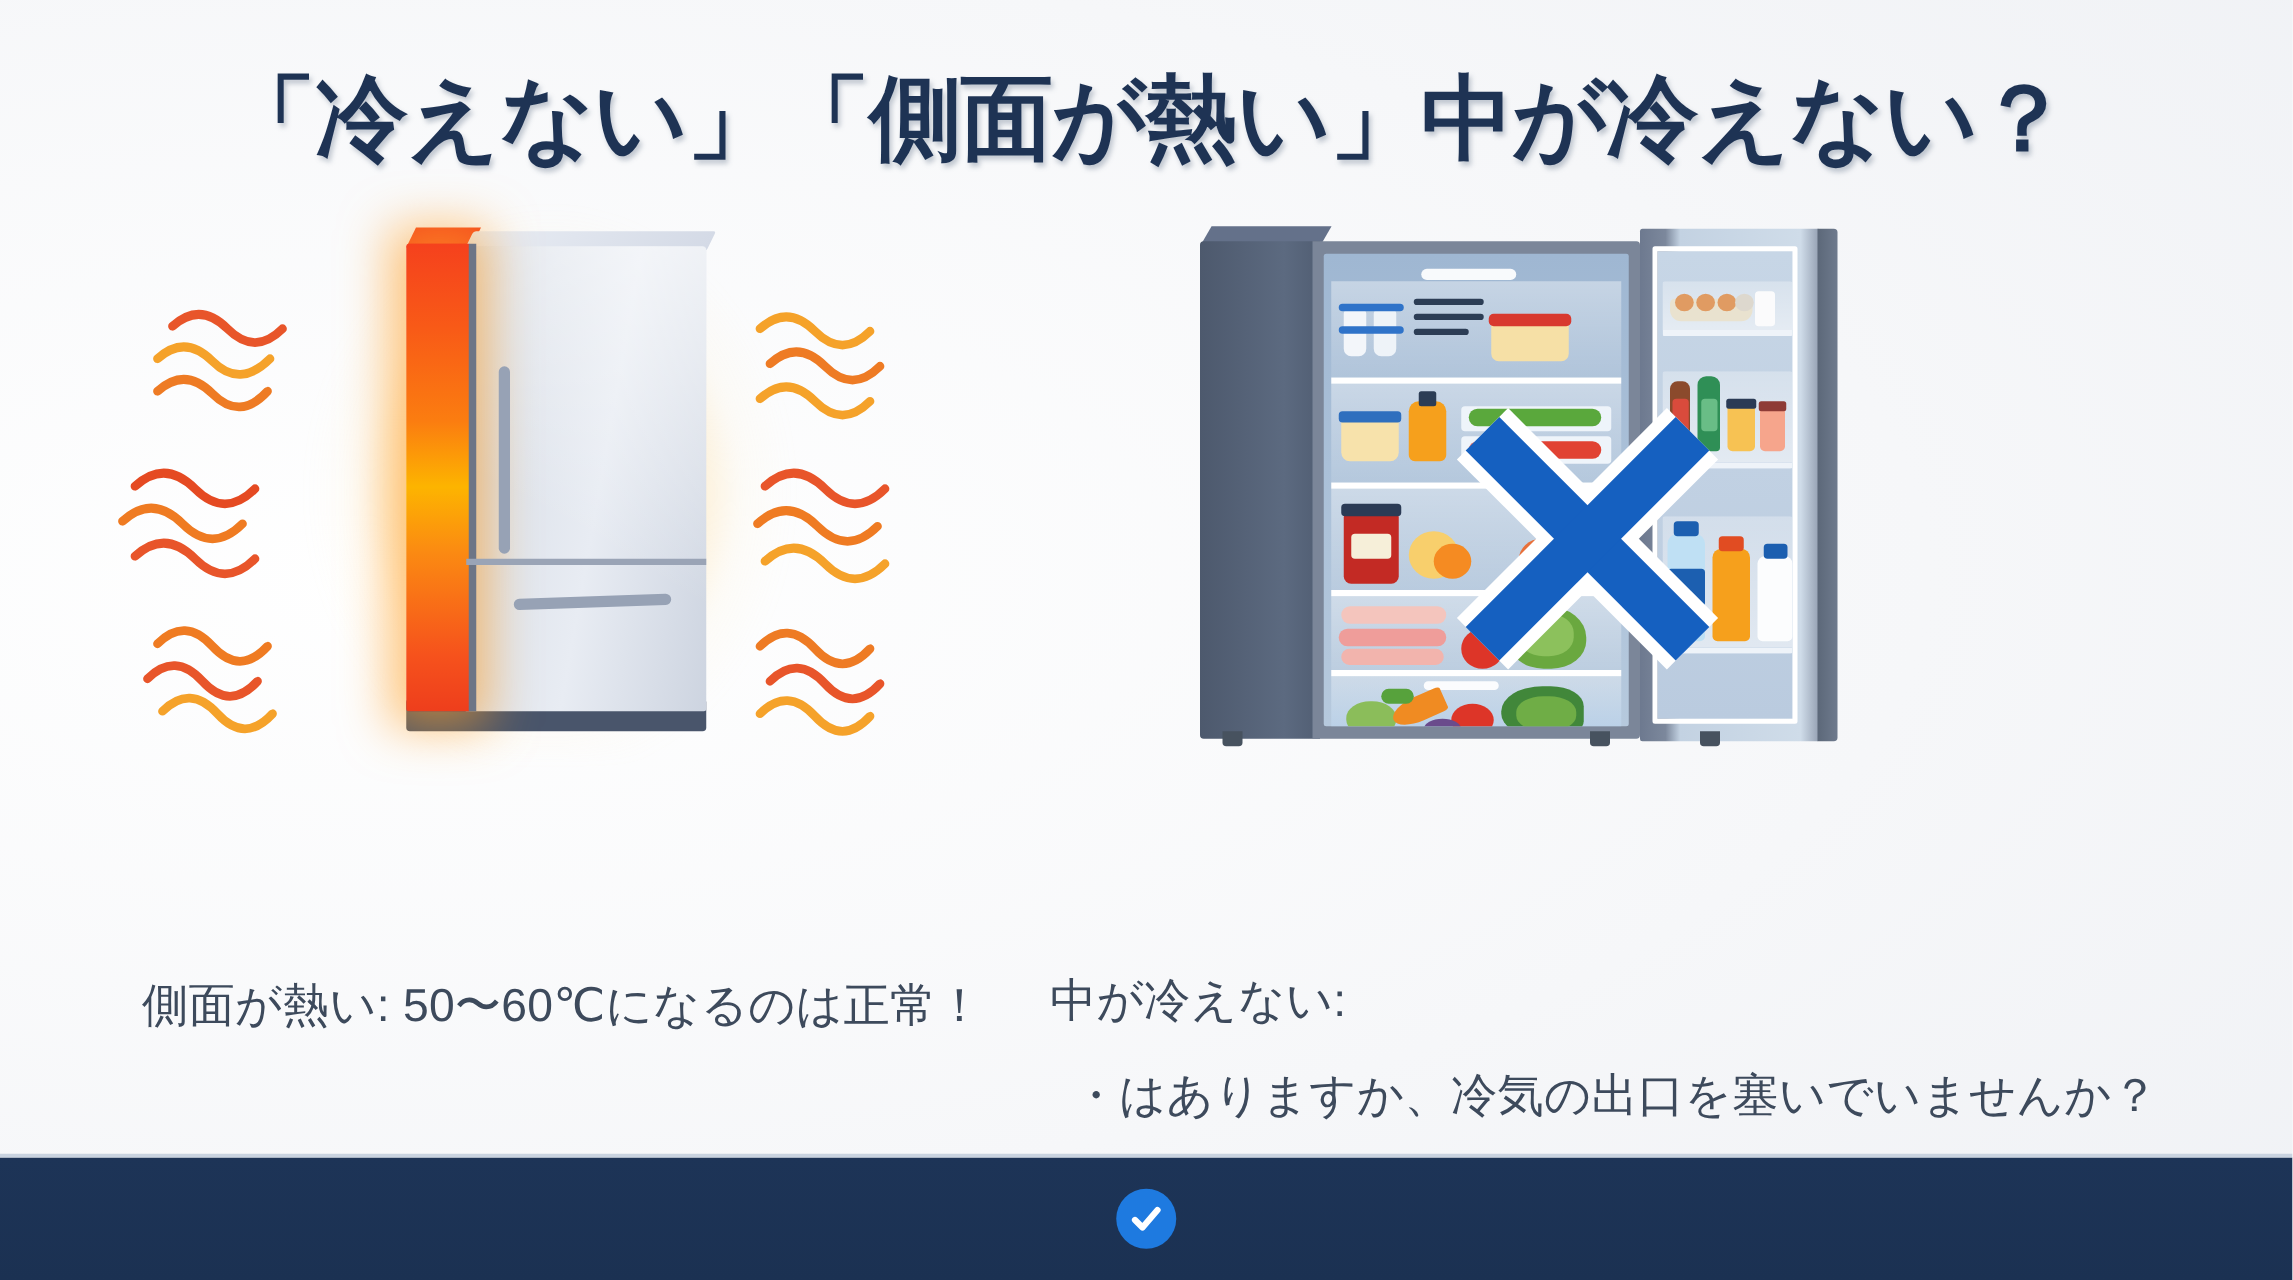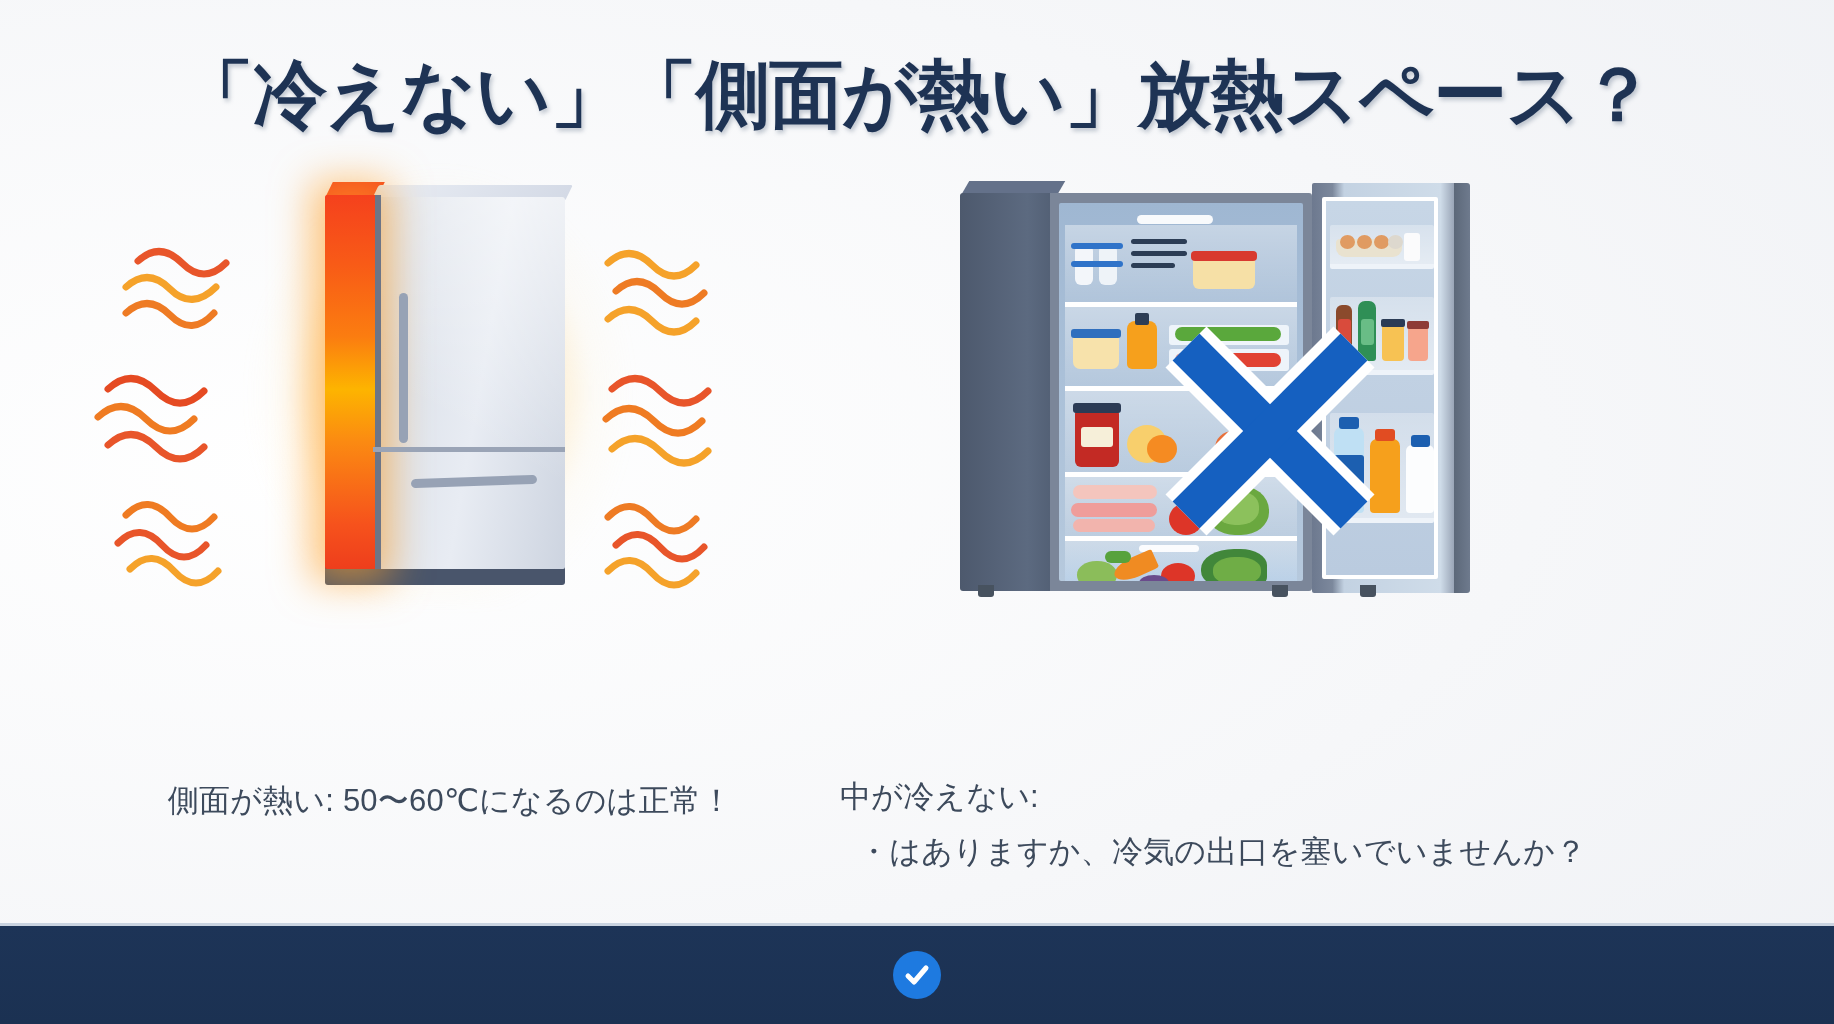--- a/index.html
+++ b/index.html
@@ -153,27 +153,27 @@
   }
   
   .item { position:absolute; border-radius:3px; }
   
   .xmark { position:absolute; left:200px; top:150px; width:220px; height:215px; }
 
   
   .cap {
     position:absolute;
     color:#3d4a5c;
-    font-size:31px;
+    font-size:37px;
     line-height:1.52;
     letter-spacing:.2px;
   }
   .cap-left  { top:612px; left:0; width:100%; text-align:center; }
   .cap-right { top:608px; left:10px; width:100%; }
-  .cap-right .hd { margin-bottom:8px; }
+  .cap-right .hd { margin-bottom:20px; }
   .cap-right .bullet { padding-left:18px; }
 
   
   .bottombar {
     position:absolute; left:0; bottom:0; width:100%; height:101px;
     background:linear-gradient(180deg,#1d3457 0%,#1b3152 100%);
     border-top:3px solid #c9d3e0;
     display:flex; align-items:center; justify-content:center; gap:22px;
   }
   .check-badge {
@@ -186,21 +186,21 @@
     color:#ffffff; font-size:38px; font-weight:bold; letter-spacing:.3px;
     white-space:nowrap;
     text-shadow:0 1px 2px rgba(0,0,0,.35);
   }
 </style>
 </head>
 <body>
 
 <div id="stage">
 
-  <div class="title">「冷えない」「側面が熱い」放熱スペース？</div>
+  <div class="title">「冷えない」「側面が熱い」中が冷えない？</div>
 
   <div class="panel panel-left">
 
     <div class="art">
 
       <div class="glow"></div>
 
       <svg class="heat" viewBox="0 0 780 440">
         <g fill="none" stroke-width="7" stroke-linecap="round">
           <path d="M78 96 q22 -20 44 2 q22 22 44 0" stroke="#e8552a"></path>

